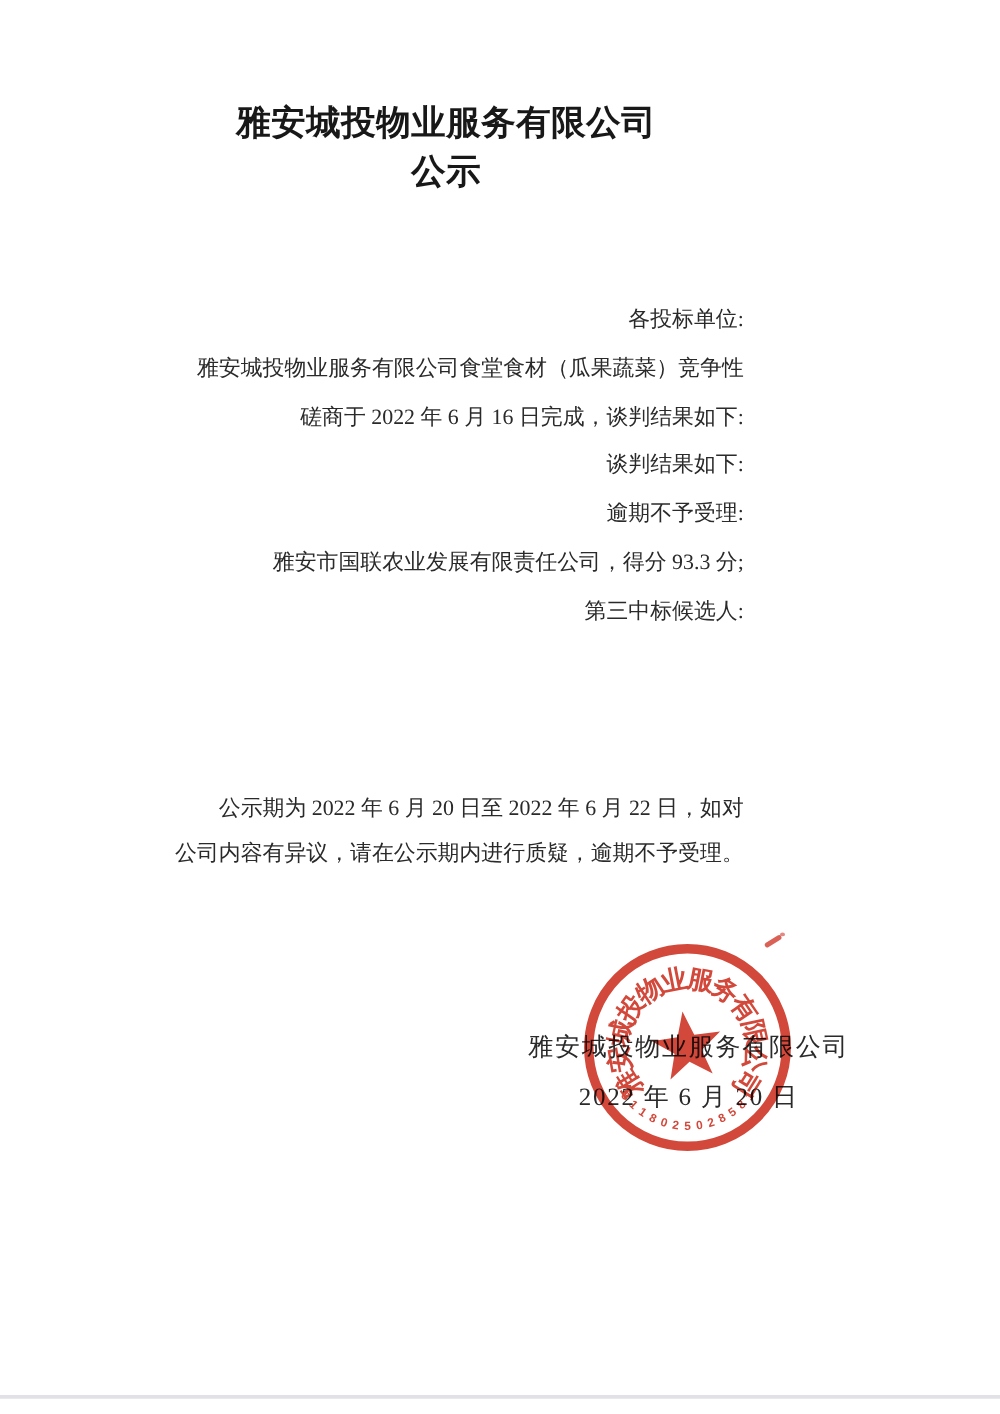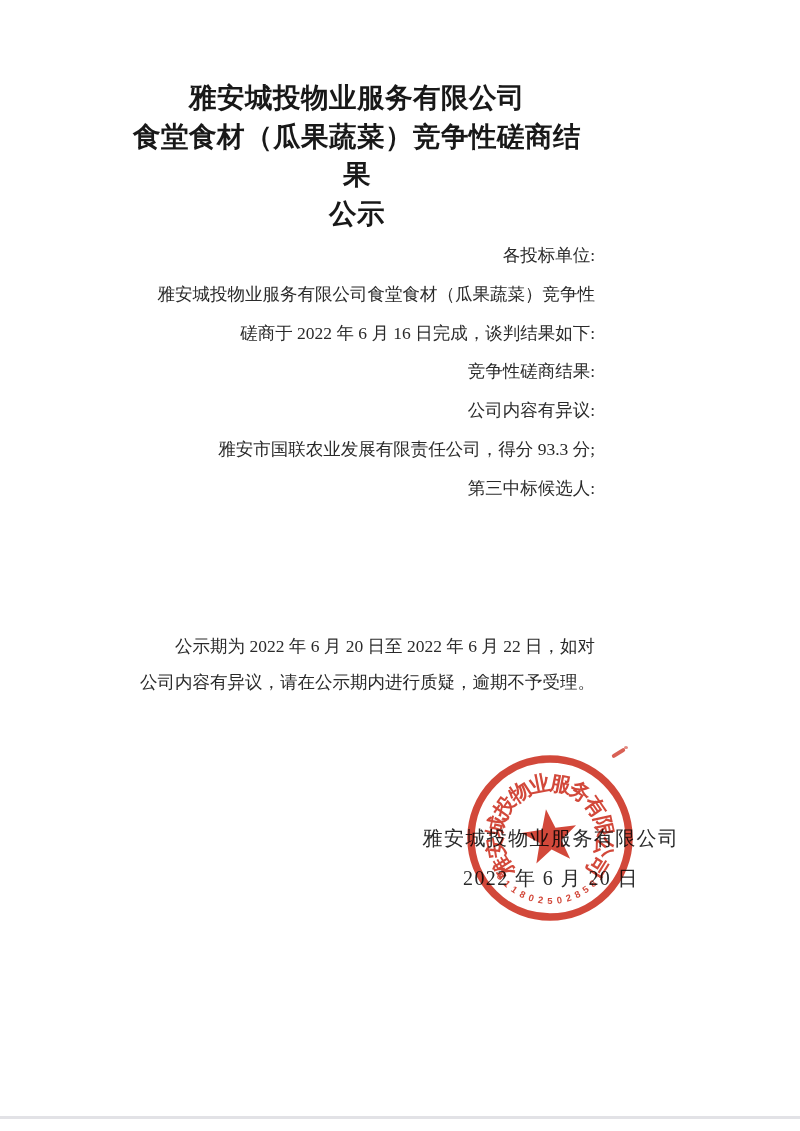--- a/index.html
+++ b/index.html
@@ -83,30 +83,29 @@
     background: #e2e2e6;
   }
 </style>
 </head>
 <body>
 
 <div class="page">
 
   <div class="title-block">
     <div>雅安城投物业服务有限公司</div>
-    <div>食堂食材（瓜果蔬菜）竞争性磋商结果</div>
     <div>公示</div>
   </div>
 
   <div class="text-block" id="body-block-1">
       <div class="doc-line">各投标单位:</div>
       <div class="doc-line indent">雅安城投物业服务有限公司食堂食材（瓜果蔬菜）竞争性</div>
       <div class="doc-line">磋商于 2022 年 6 月 16 日完成，谈判结果如下:</div>
-      <div class="doc-line indent">竞争性磋商结果:</div>
-      <div class="doc-line indent">公司内容有异议:</div>
+      <div class="doc-line indent">谈判结果如下:</div>
+      <div class="doc-line indent">逾期不予受理:</div>
       <div class="doc-line indent">雅安市国联农业发展有限责任公司，得分 93.3 分;</div>
       <div class="doc-line indent">第三中标候选人:</div>
     </div>
 
   <div class="text-block" id="body-block-2">
       <div class="doc-line indent">公示期为 2022 年 6 月 20 日至 2022 年 6 月 22 日，如对</div>
       <div class="doc-line">公司内容有异议，请在公示期内进行质疑，逾期不予受理。</div>
     </div>
 
   <div class="signature-block">

